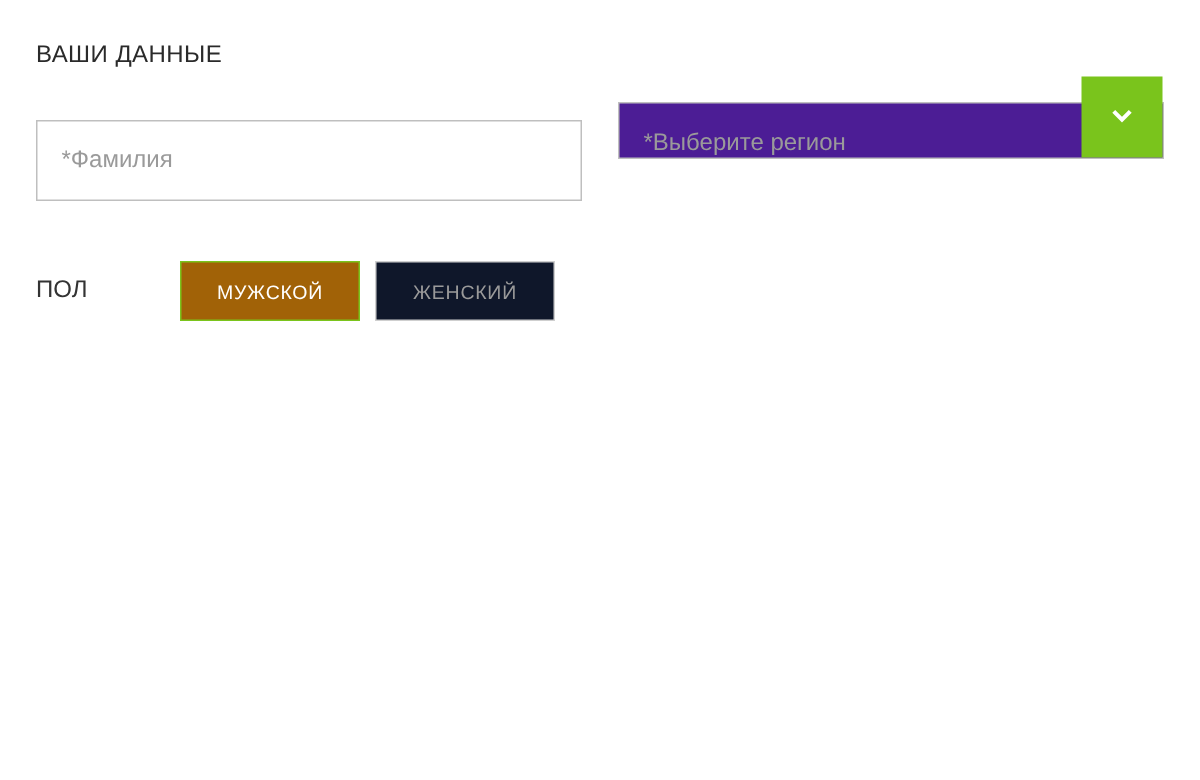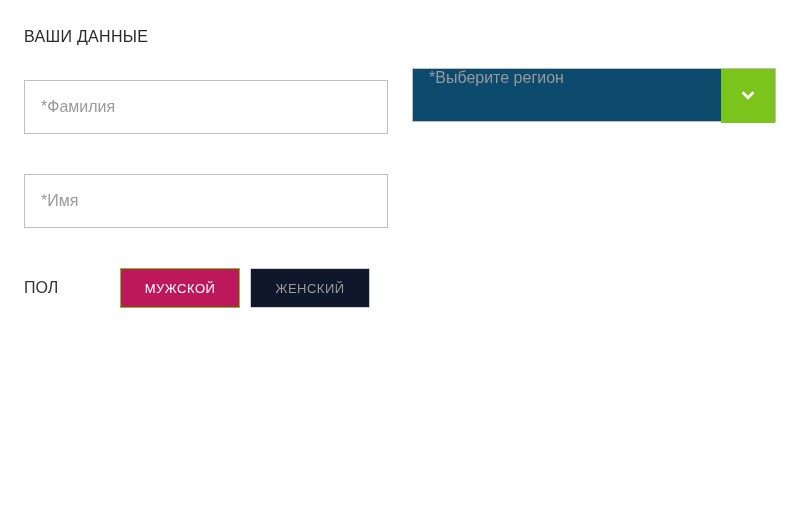--- a/index.html
+++ b/index.html
@@ -82,63 +82,60 @@
     min-width: 120px;
     padding: 0 18px;
     font-size: 13px;
     letter-spacing: 0.5px;
     border: 1px solid #cfcfcf;
     background: #0f172a;
     color: #9a9a9a;
     cursor: pointer;
   }
   .seg-btn.active {
-    background: #be185d;
+    background: #a16207;
     border-color: #7ac41c;
     color: #fff;
   }
   .seg-btn + .seg-btn {
     margin-left: 10px;
   }
   .col-right .section-heading {
     margin-bottom: 18px;
   }
   .col-right .spacer-top {
     height: 40px;
   }
   .select-field {
     position: relative;
     border: 1px solid #bfbfbf;
-    height: 54px;
+    height: 38px;
     display: flex;
-    align-items: flex-start;
+    align-items: flex-end;
     margin-bottom: 22px;
-    background: #0c4a6e;
+    background: #4c1d95;
   }
   .select-field .selected-text {
     padding: 0 16px;
     flex: 1;
     color: #9a9a9a;
     font-size: 16px;
   }
 </style>
 </head>
 <body>
 
 <div class="columns">
   <div class="col col-left">
     <div class="section-heading">ВАШИ ДАННЫЕ</div>
 
     <div class="field">
       <input type="text" placeholder="*Фамилия" style="">
     </div>
 
-    <div class="field">
-      <input type="text" placeholder="*Имя" style="">
-    </div>
 
 
 
     <div class="gender-row">
       <div class="gender-label">ПОЛ</div>
       <button class="seg-btn active">МУЖСКОЙ</button>
       <button class="seg-btn">ЖЕНСКИЙ</button>
     </div>
   </div>
 

